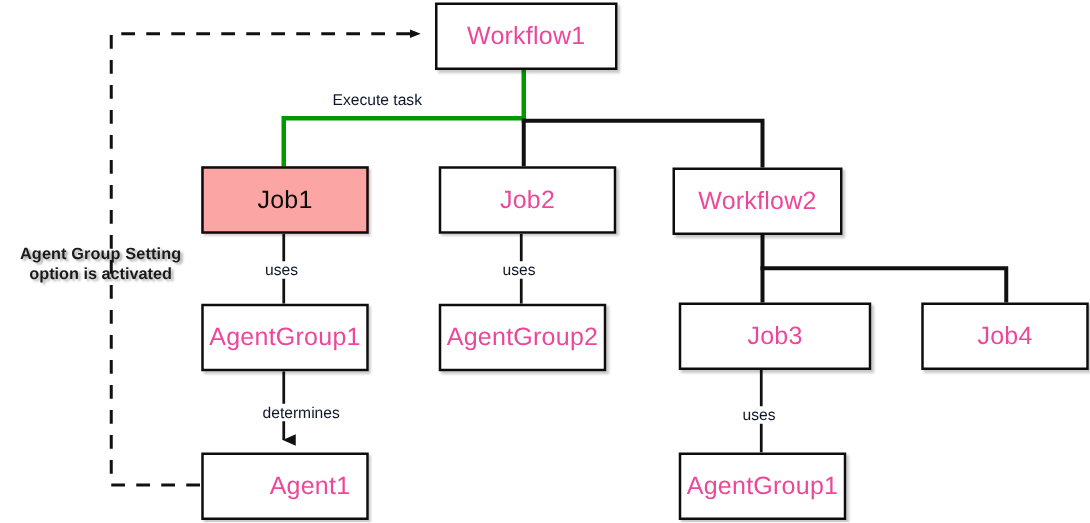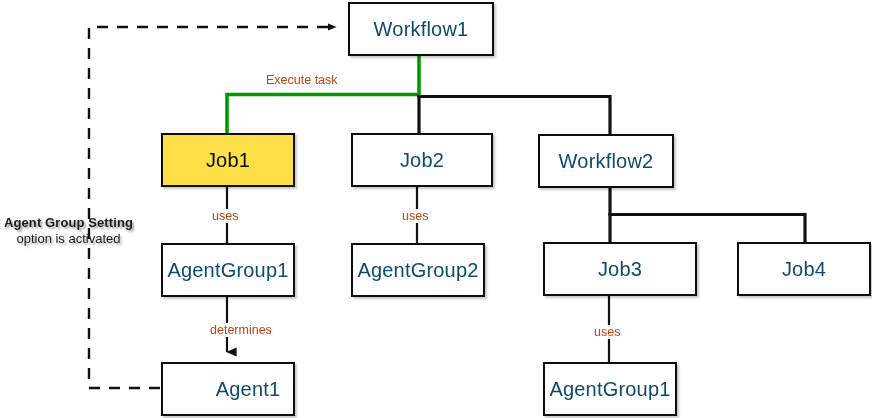--- a/index.html
+++ b/index.html
@@ -25,36 +25,36 @@
     height: 418px;
   }
   .node {
     position: absolute;
     box-sizing: border-box;
     border: 2px solid #0d0d0d;
     background: #ffffff;
     display: flex;
     align-items: center;
     justify-content: center;
-    color: #0c4a6e;
+    color: #ec4899;
     font-size: 20px;
     font-family: "Liberation Sans", sans-serif;
     letter-spacing: .2px;
     z-index: 3;
     box-shadow: 2px 2px 2px rgba(0,0,0,.22);
   }
   .node.highlighted {
-    background: #fde047;
+    background: #fca5a5;
     border-color: #0d0d0d;
     color: #0a0a0a;
   }
   .edge-label {
     position: absolute;
     font-size: 12.5px;
-    color: #c2410c;
+    color: #0f172a;
     background: #ffffff;
     padding: 0 3px;
     white-space: nowrap;
     z-index: 4;
     font-family: "Liberation Sans", sans-serif;
   }
   .annotation {
     position: absolute;
     z-index: 4;
     text-align: center;
@@ -65,21 +65,21 @@
     display: block;
     font-size: 13px;
     font-weight: bold;
     color: #1a1a1a;
     text-shadow: 2px 2px 2px rgba(0,0,0,.35);
     letter-spacing: .1px;
   }
   .annotation .ann-sub {
     display: block;
     font-size: 13px;
-    font-weight: normal;
+    font-weight: bold;
     color: #1a1a1a;
     text-shadow: 2px 2px 2px rgba(0,0,0,.30);
     margin-top: 1px;
   }
 </style>
 </head>
 <body>
 
 <div id="diagram-root">
 
@@ -155,18 +155,18 @@
   <div class="edge-label" style="left:263px; top:73px;">Execute task</div>
 
   <div class="edge-label" style="left:209px; top:209px;">uses</div>
 
   <div class="edge-label" style="left:399px; top:209px;">uses</div>
 
   <div class="edge-label" style="left:591px; top:325px;">uses</div>
 
   <div class="edge-label" style="left:191px; top:323px;margin-left:16px;">determines</div>
 
-  <div class="annotation" style="left:4px; top:195px;margin-top:20px;">
+  <div class="annotation" style="left:16px; top:195px;">
     <span class="ann-title">Agent Group Setting</span>
     <span class="ann-sub">option is activated</span>
   </div>
 
 </div>
 
 </body></html>

